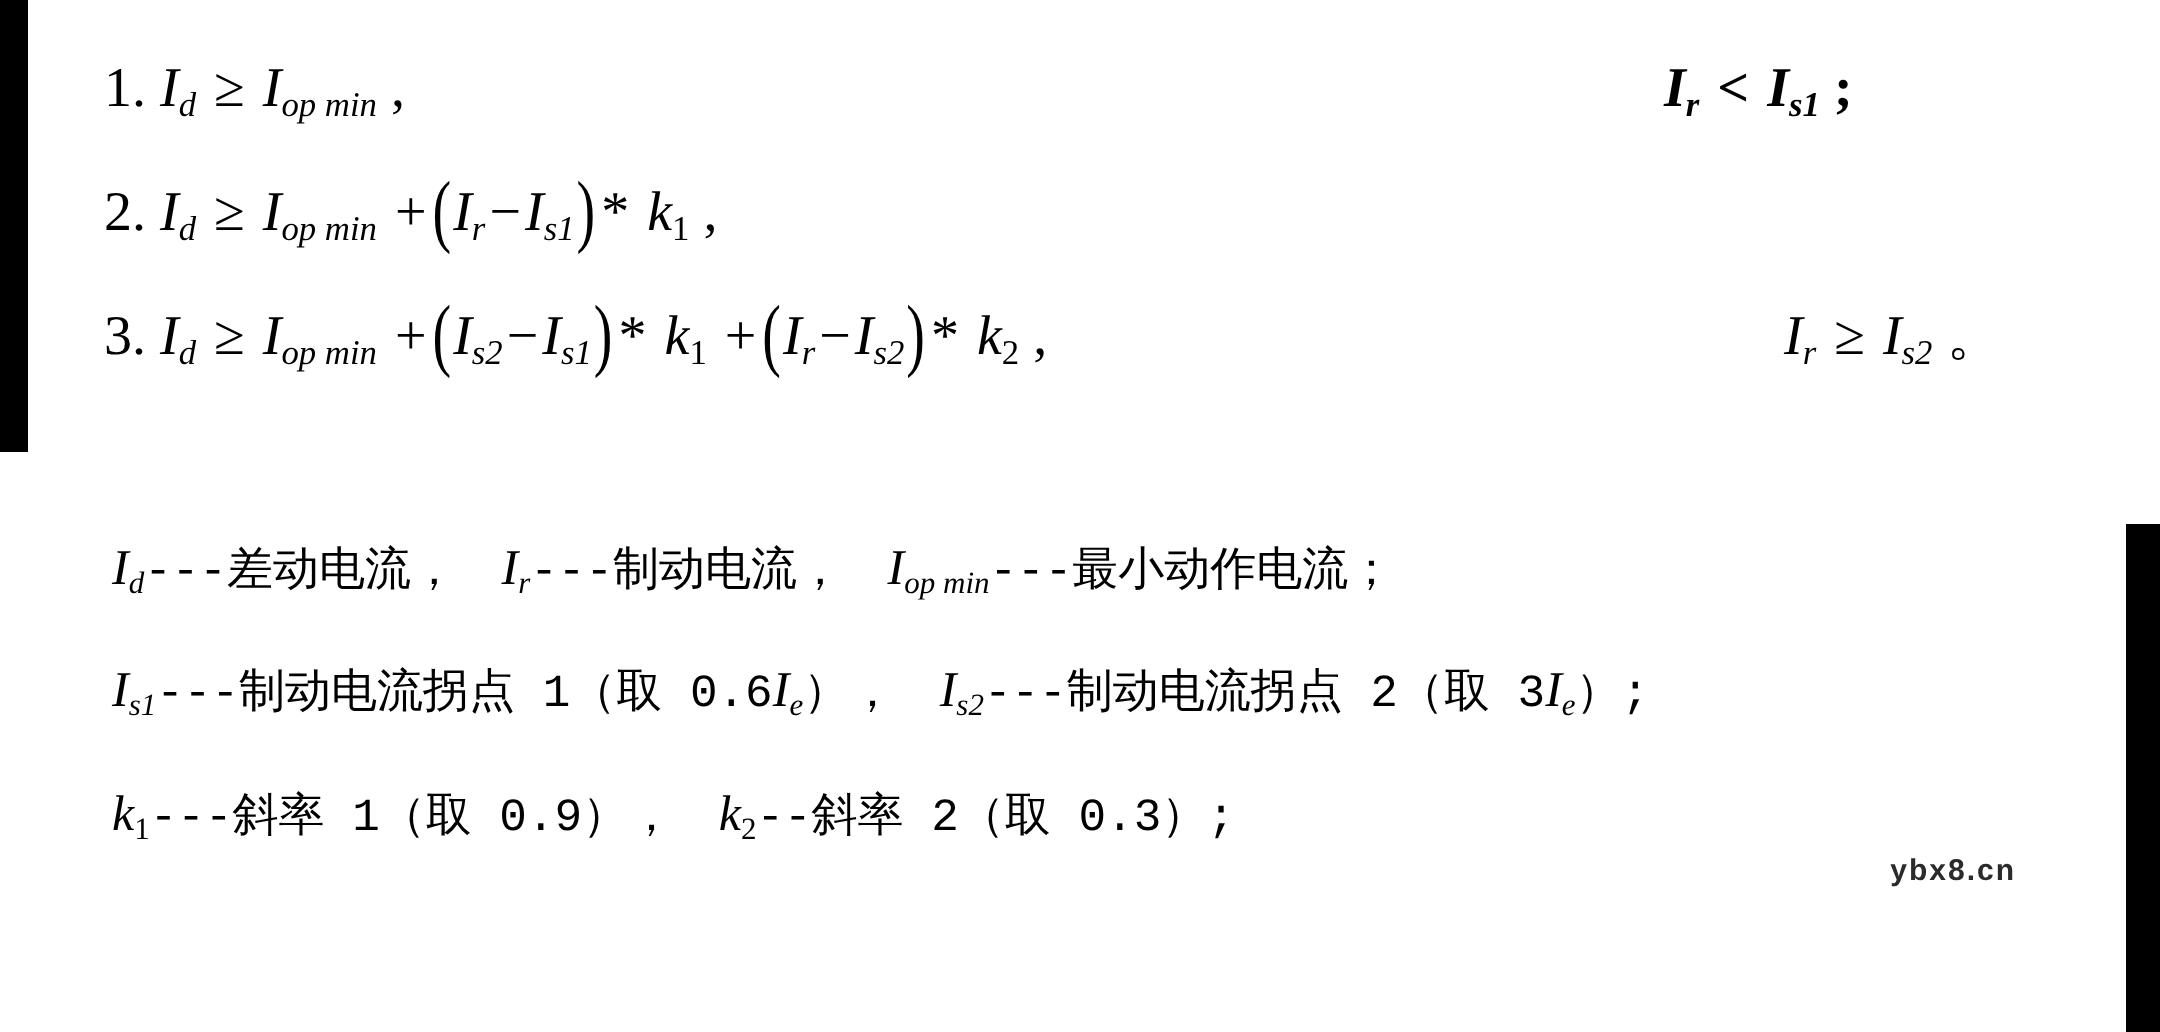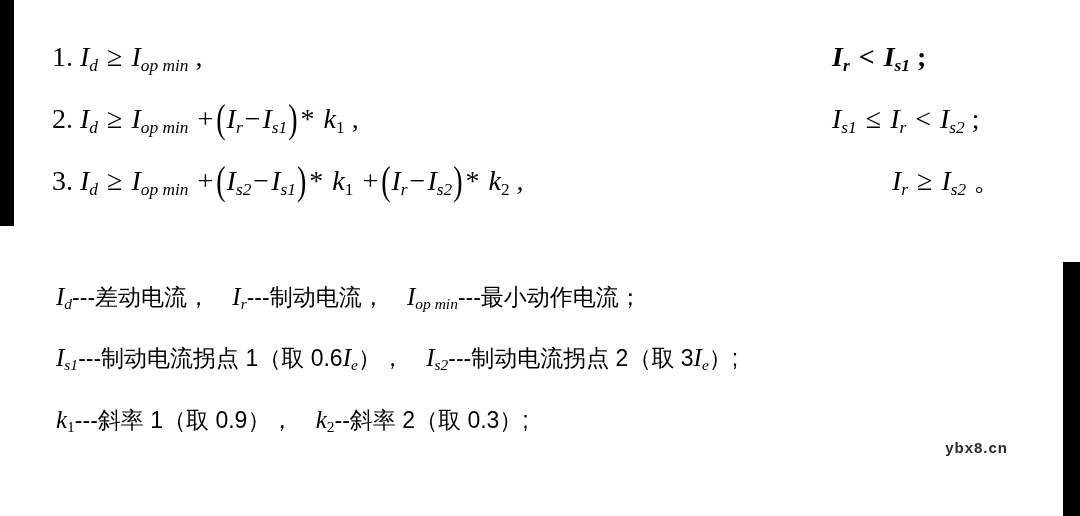--- a/index.html
+++ b/index.html
@@ -19,21 +19,21 @@
   
   .edge-block {
     position: absolute;
     background: #000000;
   }
   #edge-left  { left: 0;   top: 0;   width: 14px;  height: 226px; }
   #edge-right { right: 0;  top: 262px; width: 17px; height: 254px; }
 
   .sheet {
     position: absolute;
-    left: 0; top: 12px;
+    left: 0; top: 0;
     width: 1080px;
     height: 460px;
   }
 
   
   .formula-block {
     position: absolute;
     left: 52px;
     top: 18px;
     width: 1000px;
@@ -86,21 +86,21 @@
     top: 258px;
     width: 1000px;
   }
   .legend-line {
     font-size: 25px;
     line-height: 54px;
     white-space: nowrap;
     font-family: "Liberation Serif", "DejaVu Sans", serif;
   }
   .legend-line .cn {
-    font-family: Liberation Sans, sans-serif;
+    font-family: Liberation Mono, monospace;
     font-size: 23px;
   }
   .gap-sm { display: inline-block; width: 16px; }
 
   
   .watermark {
     position: absolute;
     right: 72px;
     bottom: 16px;
     font-family: Liberation Sans, sans-serif;
@@ -139,28 +139,20 @@
     <div class="formula-row">
       <span class="formula-main">
         <span>2.</span>
         <span class="it"><span>I</span><sub>d</sub></span>
         <span class="op">≥</span>
         <span class="it"><span>I</span><sub>op min</sub></span>
         <span class="op">+</span><span class="paren">(</span><span class="it">I<sub>r</sub></span><span class="op">−</span><span class="it">I<sub>s1</sub></span><span class="paren">)</span><span class="op">*</span>
         <span class="it"><span>k</span><sub class="rm">1</sub></span>
         <span> ,</span>
       </span>
-      <span class="formula-cond" id="cond-2">
-        <span class="it"><span>I</span><sub>s1</sub></span>
-        <span class="op">≤</span>
-        <span class="it"><span>I</span><sub>r</sub></span>
-        <span class="op">&lt;</span>
-        <span class="it"><span>I</span><sub>s2</sub></span>
-        <span> ;</span>
-      </span>
     </div>
 
     <div class="formula-row">
       <span class="formula-main">
         <span>3.</span>
         <span class="it"><span>I</span><sub>d</sub></span>
         <span class="op">≥</span>
         <span class="it"><span>I</span><sub>op min</sub></span>
         <span class="op">+</span><span class="paren">(</span><span class="it">I<sub>s2</sub></span><span class="op">−</span><span class="it">I<sub>s1</sub></span><span class="paren">)</span><span class="op">*</span>
         <span class="it"><span>k</span><sub class="rm">1</sub></span>

